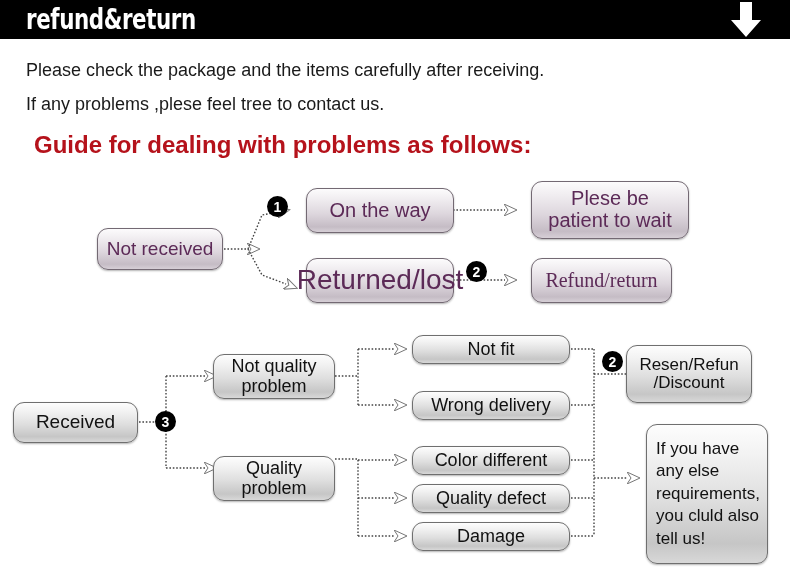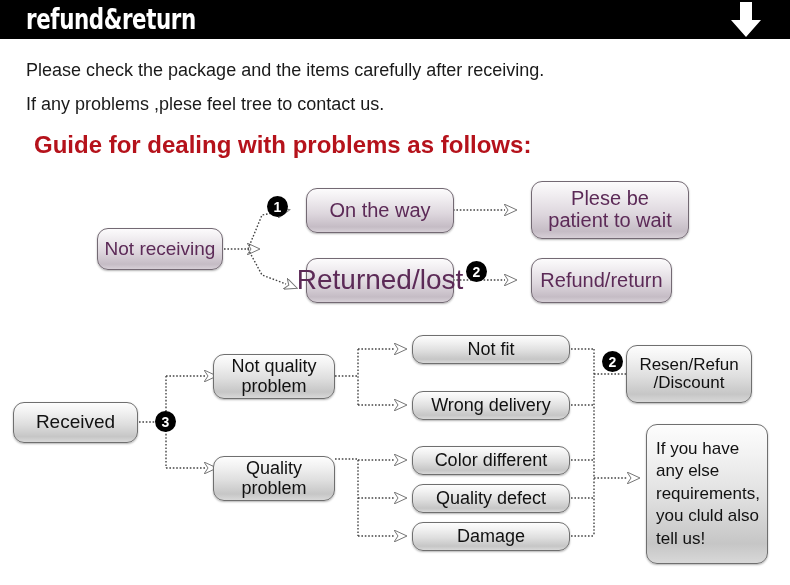--- a/index.html
+++ b/index.html
@@ -185,37 +185,37 @@
       <path d="M571,498 L594,498"></path>
       <path d="M571,536 L594,536"></path>
       <path d="M594,349 L594,536"></path>
 
       <path d="M594,374 L618,374 L628,374" marker-end="url(#chev)"></path>
       <path d="M594,478 L618,478 L628,478" marker-end="url(#chev)"></path>
     </g>
   </svg>
 
   <div class="node purple" style="left:97px; top:228px; width:126px; height:42px; font-size:19px;">
-    <span>Not receiving</span>
+    <span>Not received</span>
   </div>
 
   <div class="node purple" style="left:306px; top:188px; width:148px; height:45px; font-size:20px;">
     <span>On the way</span>
   </div>
 
   <div class="node purple" style="left:306px; top:258px; width:148px; height:45px; font-size:28px;">
     <span>Returned/lost</span>
   </div>
 
   <div class="node purple" style="left:531px; top:181px; width:158px; height:58px; font-size:20px; flex-direction:column;">
     <span>Plese be</span>
     <span>patient to wait</span>
   </div>
 
-  <div class="node purple" style="left:531px; top:258px; width:141px; height:45px; font-size:20px;">
+  <div class="node purple" style="left:531px; top:258px; width:141px; height:45px; font-size:20px;font-family:Liberation Serif, serif;">
     <span>Refund/return</span>
   </div>
 
   <div class="marker" style="left:267px; top:196px;">
     <span>1</span>
   </div>
   <div class="marker" style="left:466px; top:261px;">
     <span>2</span>
   </div>
 

